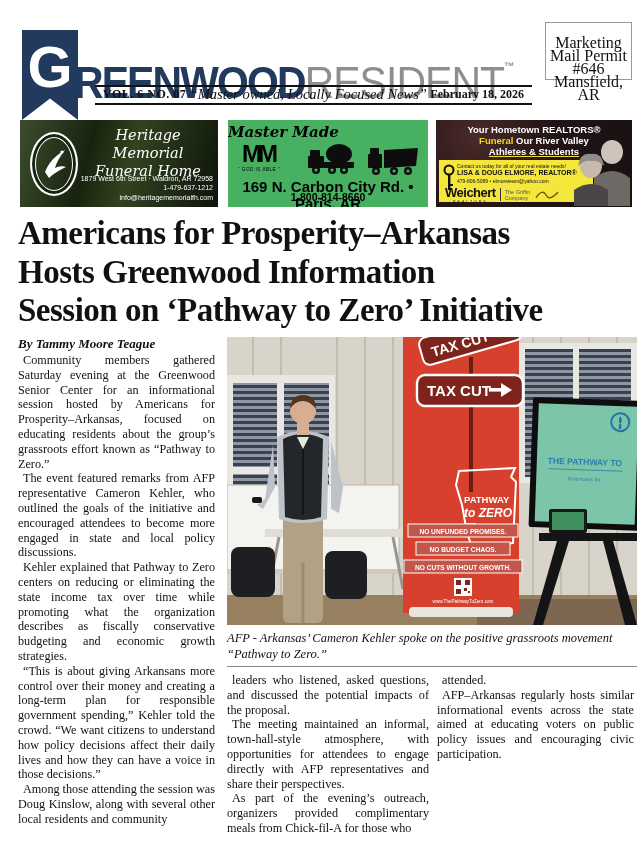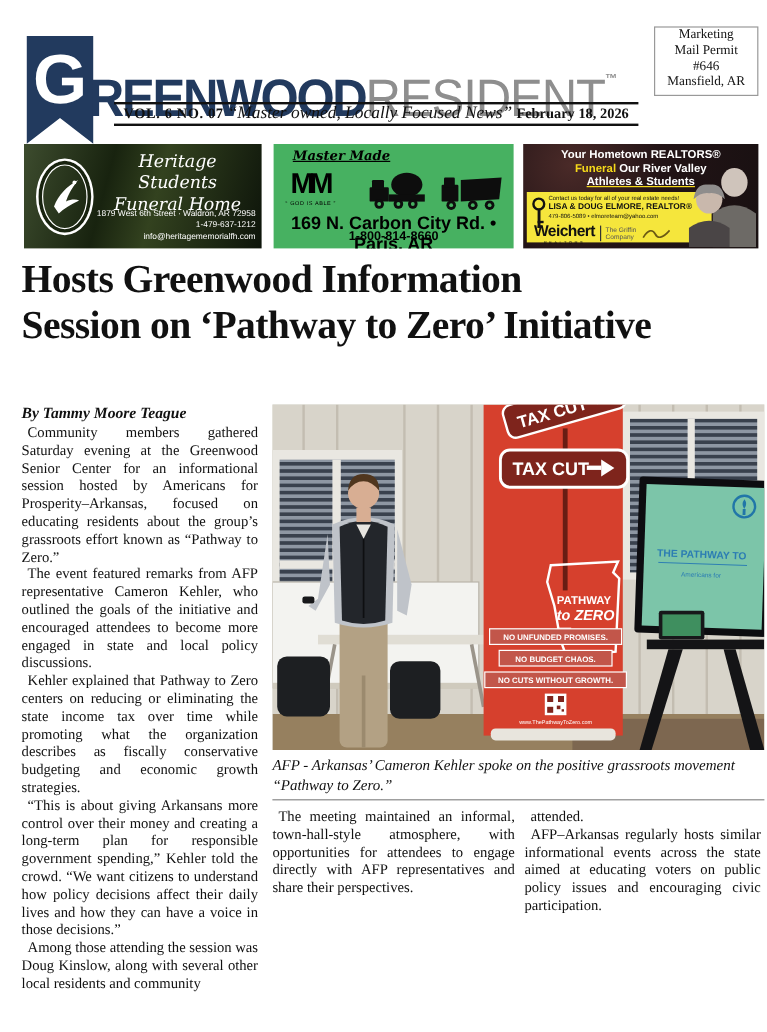--- a/index.html
+++ b/index.html
@@ -12,21 +12,21 @@
           clip-path:polygon(0 0,100% 0,100% 100%,50% 76%,0 100%);
           display:flex;justify-content:center;}
   .ribbon .g{color:#fff;font-family:"Liberation Sans",sans-serif;font-weight:700;
              font-size:58px;line-height:74px;}
   .wordmark{left:74px;top:44px;font-family:"Liberation Sans",sans-serif;font-weight:700;
             font-size:44px;line-height:44px;letter-spacing:-2px;color:#223a5e;
             transform:scaleX(.93);transform-origin:left;white-space:nowrap;}
   .wordmark .second{color:#8e8e8e;font-weight:400;letter-spacing:-1px;}
   .wordmark .tm{font-size:11px;color:#8e8e8e;vertical-align:28px;letter-spacing:0;}
   .permit{left:545px;top:22px;width:87px;height:58px;border:1px solid #999;
-          font-size:11px;line-height:13px;text-align:center;padding-top:0;box-sizing:border-box;}
+          font-size:16px;line-height:13px;text-align:center;padding-top:13px;box-sizing:border-box;}
   .rule-a{left:95px;top:85px;width:437px;height:2px;background:#111;}
   .rule-b{left:95px;top:103px;width:437px;height:2px;background:#111;}
   .mastrow{left:95px;top:86px;width:437px;height:17px;display:flex;align-items:center;
            justify-content:space-between;padding:0 8px;box-sizing:border-box;}
   .vol{font-weight:700;font-size:12px;letter-spacing:.5px;}
   .slogan{font-style:italic;font-size:14.5px;}
   .mdate{font-weight:700;font-size:12px;}
   .price{left:548px;top:87px;width:84px;height:28px;background:#000;color:#fff;
          font-family:"Liberation Sans",sans-serif;font-size:20px;display:flex;
          align-items:center;justify-content:center;}
@@ -36,22 +36,22 @@
   .ad1{left:20px;top:120px;width:198px;height:87px;color:#fff;
        background:linear-gradient(105deg,#3d4c2e 0%,#18230f 35%,#33421f 55%,#0d140a 100%);}
   .ad1 .oval{position:absolute;left:10px;top:12px;width:44px;height:60px;border:2px solid #fff;
              border-radius:50%;box-shadow:inset 0 0 0 3px #18230f, inset 0 0 0 4px #fff;
              display:flex;align-items:center;justify-content:center;}
   .ad1 .names{position:absolute;left:62px;top:6px;width:132px;text-align:center;
               font-style:italic;font-size:14.5px;line-height:18px;font-family:"DejaVu Serif",serif;}
   .ad1 .addr{position:absolute;right:5px;bottom:5px;text-align:right;font-size:7px;
              line-height:9.5px;font-family:"Liberation Sans",sans-serif;}
   .ad2{left:228px;top:120px;width:200px;height:87px;color:#000;}
-  .ad2 .script{position:absolute;left:16px;top:3px;font-family:"DejaVu Serif",serif;
-               font-style:italic;font-weight:700;font-size:11px;text-decoration:underline;}
+  .ad2 .script{position:absolute;left:0;top:3px;font-family:"DejaVu Serif",serif;
+               font-style:italic;font-weight:700;font-size:15px;}
   .ad2 .mono{position:absolute;left:14px;top:22px;font-family:"Liberation Sans",sans-serif;
              font-weight:700;font-size:24px;letter-spacing:-4px;line-height:24px;}
   .ad2 .tag{position:absolute;left:10px;top:47px;font-family:"Liberation Sans",sans-serif;
             font-size:4.6px;letter-spacing:.5px;}
   .ad2 .addr{position:absolute;left:0;top:58px;width:100%;text-align:center;font-weight:700;
              font-size:15px;font-family:"Liberation Sans",sans-serif;}
   .ad2 .ph{position:absolute;left:0;top:71px;width:100%;text-align:center;font-weight:700;
            font-size:10.5px;font-family:"Liberation Sans",sans-serif;}
   .ad3{left:436px;top:120px;width:196px;height:87px;color:#fff;
        background:radial-gradient(circle at 20% 20%,#4a2a28 0%,#221416 45%,#181011 100%);
@@ -111,21 +111,21 @@
   <div class="abs rule-b"></div>
 
   <div class="abs ad ad1">
     <div class="oval">
       <svg width="30" height="40" viewBox="0 0 30 40">
         <path d="M6 28 C10 18 16 12 26 6 C20 14 18 18 16 24 C20 22 24 22 27 23 C20 26 14 30 10 34 Z" fill="#fff"></path>
         <circle cx="23" cy="8" r="1.6" fill="#fff"></circle>
       </svg>
     </div>
     <div class="names">
-      <div>Heritage Students</div>
+      <div>Heritage Memorial</div>
       <div>Funeral Home</div>
     </div>
     <div class="addr">
       <div>1879 West 6th Street  ·  Waldron, AR 72958</div>
       <div>1-479-637-1212</div>
       <div>info@heritagememorialfh.com</div>
     </div>
   </div>
 
   <div class="abs ad ad2" style="background:#47b161;">
@@ -196,20 +196,21 @@
     <svg class="abs couple" width="58" height="68" viewBox="0 0 58 68">
       <ellipse cx="38" cy="14" rx="11" ry="12" fill="#cfc4bb"></ellipse>
       <path d="M20 68 L20 40 Q38 26 56 40 L56 68 Z" fill="#6d6a66"></path>
       <ellipse cx="17" cy="28" rx="11" ry="12" fill="#c9b8ac"></ellipse>
       <path d="M4 28 Q6 14 17 16 Q28 14 30 28 Q24 22 17 23 Q10 22 4 28 Z" fill="#8f8d8c"></path>
       <path d="M0 68 L0 52 Q17 40 34 52 L34 68 Z" fill="#4a4546"></path>
     </svg>
   </div>
 
   <div class="abs headline">
+    <div>Americans for Prosperity–Arkansas</div>
     <div>Hosts Greenwood Information</div>
     <div>Session on ‘Pathway to Zero’ Initiative</div>
   </div>
   <div class="abs byline">By Tammy Moore Teague</div>
 
   <div class="abs col col1">
     <p>Community members gathered Saturday evening at the Greenwood Senior Center for an informational session hosted by Americans for Prosperity–Arkansas, focused on educating residents about the group’s grassroots effort known as “Pathway to Zero.”</p>
     <p>The event featured remarks from AFP representative Cameron Kehler, who outlined the goals of the initiative and encouraged attendees to become more engaged in state and local policy discussions.</p>
     <p>Kehler explained that Pathway to Zero centers on reducing or eliminating the state income tax over time while promoting what the organization describes as fiscally conservative budgeting and economic growth strategies.</p>
     <p>“This is about giving Arkansans more control over their money and creating a long-term plan for responsible government spending,” Kehler told the crowd. “We want citizens to understand how policy decisions affect their daily lives and how they can have a voice in those decisions.”</p>
@@ -342,20 +343,22 @@
         <rect x="322" y="172" width="38" height="24" rx="2" fill="#17181a"></rect>
         <rect x="325" y="175" width="32" height="18" fill="#3f8f5f"></rect>
       </g>
     </svg>
   </div>
 
   <div class="abs caption">AFP - Arkansas’ Cameron Kehler spoke on the positive grassroots movement “Pathway to Zero.”</div>
   <div class="abs caprule"></div>
 
   <div class="abs col col2">
+    <p>leaders who listened, asked questions, and discussed the potential impacts of the proposal.</p>
     <p>The meeting maintained an informal, town-hall-style atmosphere, with opportunities for attendees to engage directly with AFP representatives and share their perspectives.</p>
+    <p>As part of the evening’s outreach, organizers provided complimentary meals from Chick-fil-A for those who</p>
   </div>
   <div class="abs col col3">
     <p>attended.</p>
     <p>AFP–Arkansas regularly hosts similar informational events across the state aimed at educating voters on public policy issues and encouraging civic participation.</p>
   </div>
 
 </div>
 
 </body></html>

